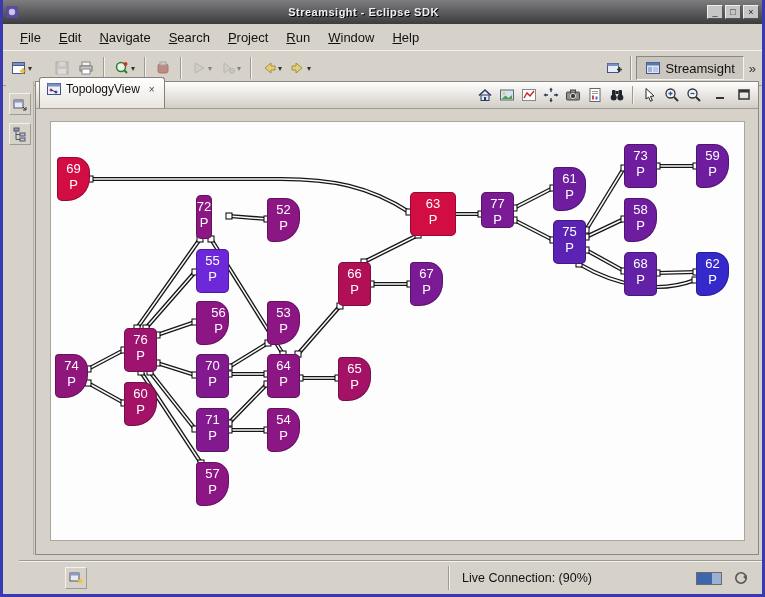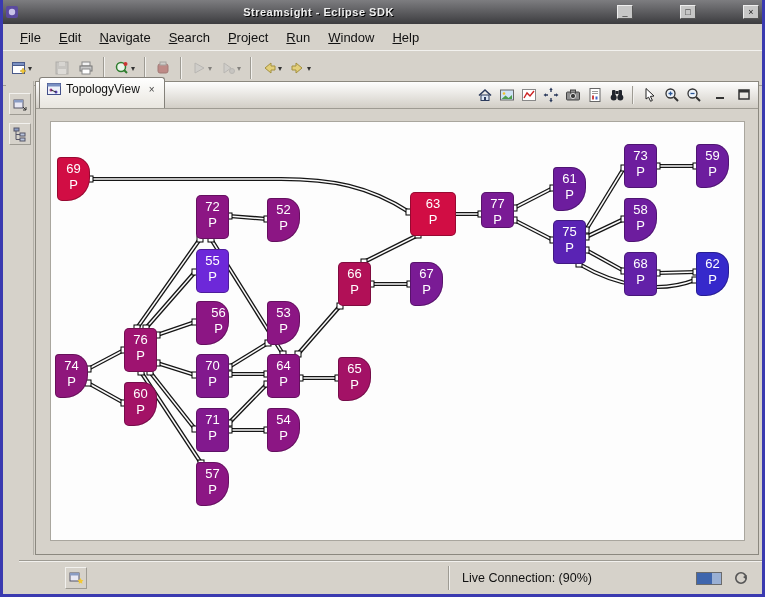--- a/index.html
+++ b/index.html
@@ -5,21 +5,21 @@
   html,body{margin:0;padding:0;background:#555;}
   *{box-sizing:border-box;}
   .window{
     position:relative;width:765px;height:597px;
     background:#d6d2ca;
     border-left:3px solid #3a3ab0;border-right:3px solid #3a3ab0;border-bottom:3px solid #3a3ab0;
     font-family:"Liberation Sans",sans-serif;color:#111;overflow:hidden;
   }
   
   .titlebar{height:18px;display:flex;align-items:center;padding:12px 3px;
-    background:linear-gradient(#7d7d80,#3c3c3f);gap:45px;}
+    background:linear-gradient(#7d7d80,#3c3c3f);}
   .tb-ic{width:12px;height:12px;display:inline-block;margin-right:4px;}
   .tb-title{flex:1;text-align:center;color:#efefef;font-size:11px;font-weight:bold;
     letter-spacing:.5px;text-shadow:1px 1px 0 #000;white-space:nowrap;overflow:hidden;}
   .win-btn{width:16px;height:14px;margin-left:2px;background:#c6c6c6;
     border:1px solid;border-color:#eee #555 #555 #eee;
     font-size:9px;line-height:12px;text-align:center;color:#222;cursor:default;}
   
   .menubar{height:26px;display:flex;align-items:center;padding-left:8px;background:#d6d2ca;}
   .menu-item{display:inline-block;padding:3px 9px;font-size:13px;cursor:default;}
   .menu-item::first-letter{text-decoration:underline;}
@@ -193,20 +193,44 @@
         </div>
         <div class="tb-btn">
           <span class="ic">
             <svg viewBox="0 0 16 16">
               <path d="M6 3l6 5-6 5V10H2V6h4z" fill="#e3cf7a" stroke="#a3903e"></path>
             </svg>
           </span>
           <span class="dd">▾</span>
         </div>
       </div>
+    <div class="perspective-area">
+      <div class="tb-btn">
+        <span class="ic">
+            <svg viewBox="0 0 16 16">
+              <rect x="1.5" y="3.5" width="11" height="9" fill="#e7ecf6" stroke="#44508a"></rect>
+              <rect x="1.5" y="3.5" width="11" height="2.5" fill="#7a90c2"></rect>
+              <path d="M11 9.5h5M13.5 7v5" stroke="#333" stroke-width="1.5"></path>
+            </svg>
+          </span>
+      </div>
+      <div class="persp-sep"></div>
+      <button class="persp-btn">
+        <span class="ic">
+            <svg viewBox="0 0 16 16">
+              <rect x="1.5" y="2.5" width="13" height="11" fill="#dfe7f4" stroke="#44508a"></rect>
+              <rect x="1.5" y="2.5" width="13" height="3" fill="#5b79b0"></rect>
+              <rect x="3" y="7" width="4" height="5" fill="#9db4d8"></rect>
+              <rect x="8" y="7" width="5" height="5" fill="#b8c8e4"></rect>
+            </svg>
+          </span>
+        <span>Streamsight</span>
+      </button>
+      <span class="overflow">»</span>
+    </div>
   </div>
 
   <div class="fastview-strip">
     <div class="fv-btn">
       <span class="ic">
           <svg viewBox="0 0 16 16">
             <rect x="2" y="4" width="9" height="8" fill="#e8e8f4" stroke="#556"></rect>
             <rect x="2" y="4" width="9" height="2.5" fill="#8a9cc4"></rect>
             <path d="M11 11l3 3m0-3v3h-3" stroke="#333" fill="none"></path>
           </svg>
@@ -536,21 +560,21 @@
           <span class="nsub">P</span>
         </div>
         <div class="node" style="left: 73px; top: 206px; width: 33px; height: 44px; background: rgb(158, 19, 112);">
           <span class="nid">76</span>
           <span class="nsub">P</span>
         </div>
         <div class="node d" style="left: 73px; top: 260px; width: 33px; height: 44px; background: rgb(163, 18, 102);">
           <span class="nid">60</span>
           <span class="nsub">P</span>
         </div>
-        <div class="node" style="left: 145px; top: 73px; width: 33px; height: 44px; background: rgb(140, 22, 132);">
+        <div class="node" style="left: 145px; top: 73px; width: 16px; height: 44px; background: rgb(140, 22, 132);">
           <span class="nid">72</span>
           <span class="nsub">P</span>
         </div>
         <div class="node" style="left: 145px; top: 127px; width: 33px; height: 44px; background: #6d28d9;">
           <span class="nid">55</span>
           <span class="nsub">P</span>
         </div>
         <div class="node d" style="left: 145px; top: 179px; width: 33px; height: 44px; background: rgb(140, 22, 132); padding-left: 12px;">
           <span class="nid">56</span>
           <span class="nsub">P</span>

